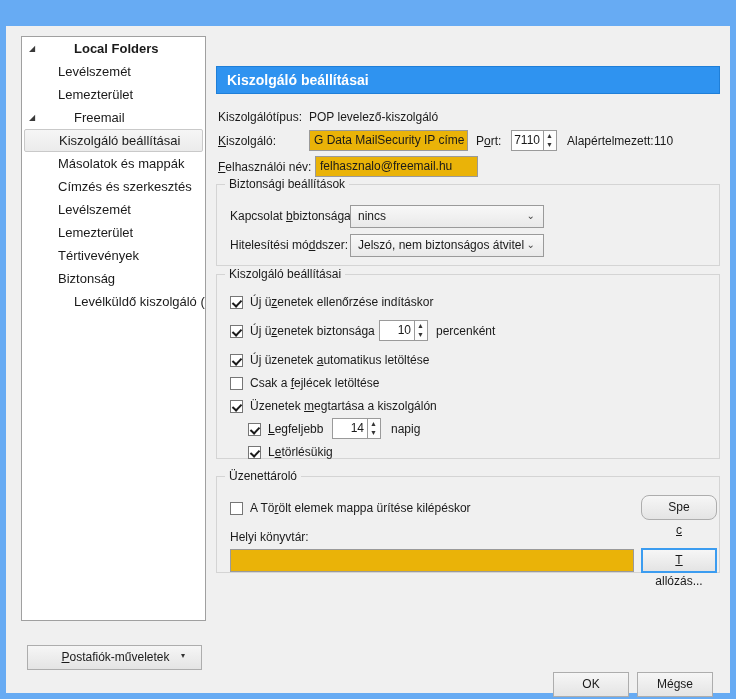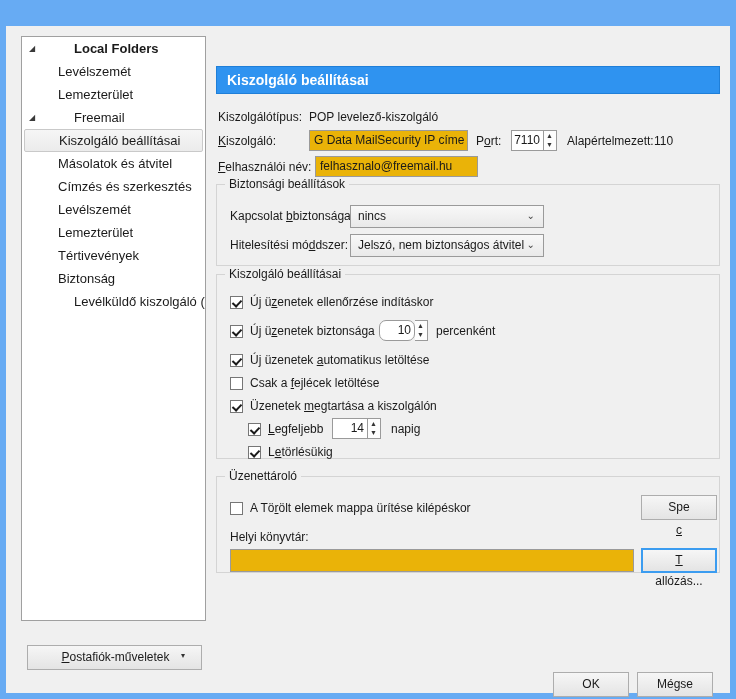--- a/index.html
+++ b/index.html
@@ -294,21 +294,21 @@
           <span class="lbl">Lemezterület</span>
         </div>
         <div class="tree-item lvl0">
           <span class="tw">◢</span>
           <span class="lbl">Freemail</span>
         </div>
         <div class="tree-item lvl1 selected">
           <span class="lbl">Kiszolgáló beállításai</span>
         </div>
         <div class="tree-item lvl1">
-          <span class="lbl">Másolatok és átvitel</span>
+          <span class="lbl">Másolatok és mappák</span>
         </div>
         <div class="tree-item lvl1">
           <span class="lbl">Címzés és szerkesztés</span>
         </div>
         <div class="tree-item lvl1">
           <span class="lbl">Levélszemét</span>
         </div>
         <div class="tree-item lvl1">
           <span class="lbl">Lemezterület</span>
         </div>
@@ -390,21 +390,21 @@
             <span>Új ü</span><span class="u">z</span><span>enetek ellenőrzése indításkor</span>
           </div>
         </div>
 
         <div class="cbrow" style="left:13px; top:49px;">
           <div class="cbox checked"></div>
           <div class="cblabel">
             <span>Új ü</span><span class="u">z</span><span>enetek biztonsága</span>
           </div>
         </div>
-        <div class="numbox" style="left:162px; top:45px; width:36px;border-radius:7px;">10</div>
+        <div class="numbox" style="left:162px; top:45px; width:36px;">10</div>
         <div class="spin" style="left:198px; top:45px;">
           <div class="up">▲</div>
           <div class="dn">▼</div>
         </div>
         <div class="lbl-static" style="left:219px; top:49px;">percenként</div>
 
         <div class="cbrow" style="left:13px; top:78px;">
           <div class="cbox checked"></div>
           <div class="cblabel">
             <span>Új üzenetek </span><span class="u">a</span><span>utomatikus letöltése</span>
@@ -449,21 +449,21 @@
       <div class="groupbox" style="left:4px; top:440px; width:504px; height:97px;">
         <div class="gb-title">Üzenettároló</div>
 
         <div class="cbrow" style="left:13px; top:24px;">
           <div class="cbox"></div>
           <div class="cblabel">
             <span>A Tö</span><span class="u">r</span><span>ölt elemek mappa ürítése kilépéskor</span>
           </div>
         </div>
 
-        <div class="btn" style="left:424px; top:18px; width:76px; height:25px; line-height:23px;">
+        <div class="btn" style="left:424px; top:18px; width:76px; height:25px; line-height:23px;border-radius:8px;">
           <span>
               <span>Spe</span>
               <span class="u">c</span>
               <span>iális...</span>
             </span>
         </div>
 
         <div class="lbl-static" style="left:13px; top:53px;">Helyi könyvtár:</div>
 
         <div class="txtbox" style="left:13px; top:72px; width:404px; height:23px; line-height:21px;"></div>

